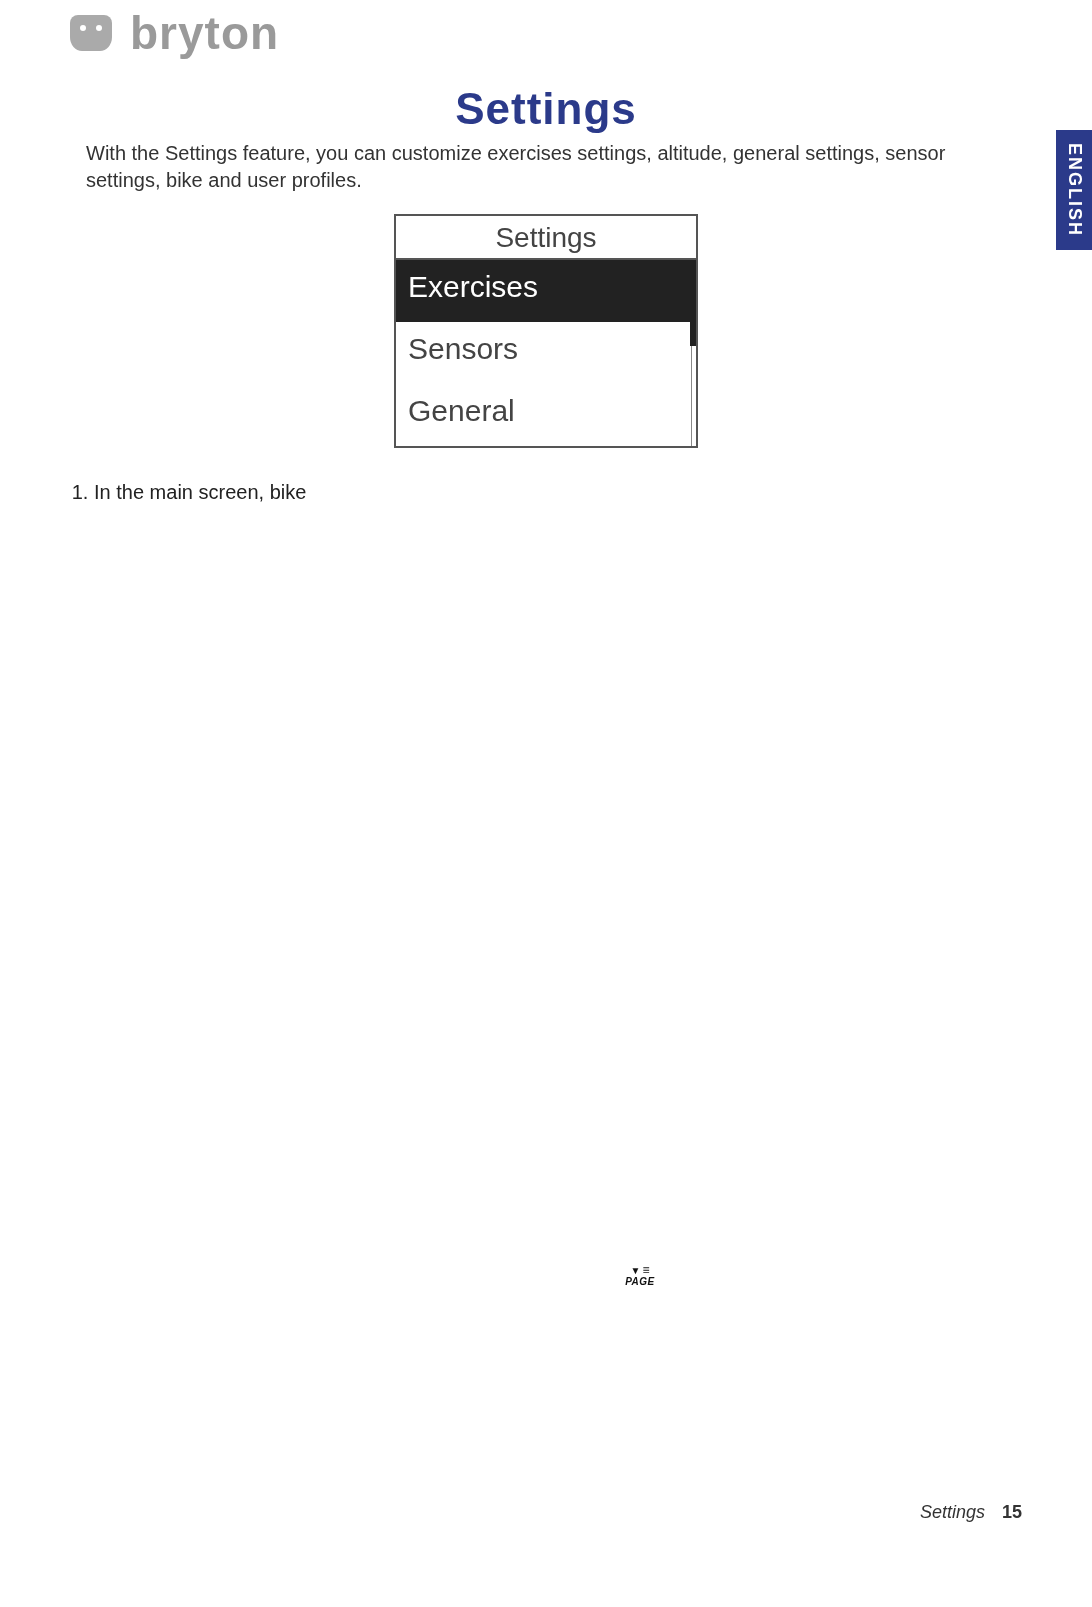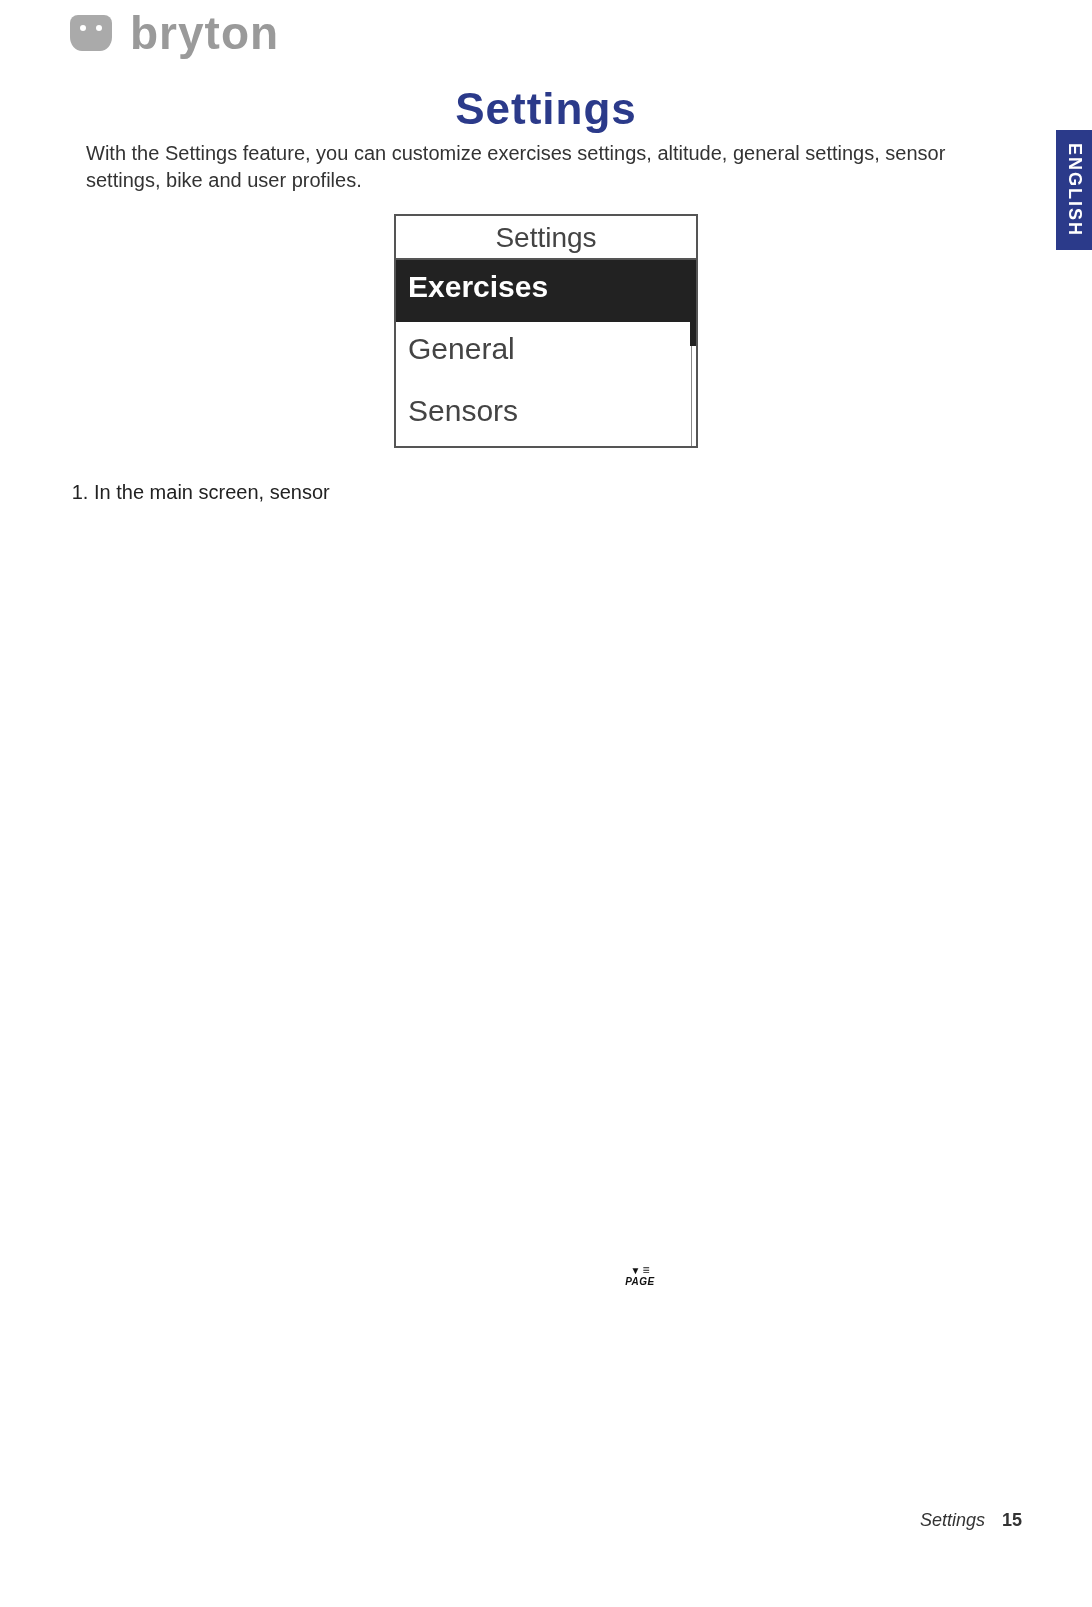--- a/index.html
+++ b/index.html
@@ -99,21 +99,20 @@
   }
   .screen-settings .menu-item {
     font-size: 30px;
     padding: 10px 12px 18px 12px;
     color: #444;
     font-family: Arial, sans-serif;
   }
   .screen-settings .menu-item.selected {
     background: #222;
     color: #fff;
-    font-weight: bold;
   }
   .screen-settings .scrollbar {
     position: absolute;
     right: 0;
     top: 48px;
     bottom: 0;
     width: 8px;
   }
   .screen-settings .scrollbar .track {
     position: absolute;
@@ -153,21 +152,21 @@
     min-width: 28px;
   }
   .btn-icon .row1 { display:flex; gap:2px; align-items: center; font-size: 11px; }
   .btn-icon .row2 { font-size: 10px; letter-spacing: 0.5px; font-style: italic; }
   .btn-icon.page .row1::before { content: "▼"; font-size: 10px; }
   .btn-icon.page .row1::after { content: "≡"; font-size: 12px; position: relative; top:-1px; }
 
   .footer {
     position: absolute;
     right: 70px;
-    bottom: 28px;
+    bottom: 36px;
     font-size: 18px;
     color: #333;
   }
   .footer .sec { font-style: italic; margin-right: 12px; }
   .footer .pg { font-weight: 800; }
 </style>
 </head>
 <body>
 
 <div class="page">
@@ -179,32 +178,32 @@
 
   <div class="lang-tab">ENGLISH</div>
 
   <h1 class="settings-title">Settings</h1>
   <p class="intro-text">With the Settings feature, you can customize exercises settings, altitude, general settings, sensor settings, bike and user profiles.</p>
 
   <div class="screen-settings">
     <div class="screen-title">Settings</div>
     <div class="menu">
       <div class="menu-item selected">Exercises</div>
+      <div class="menu-item">Sensors</div>
       <div class="menu-item">General</div>
-      <div class="menu-item">Sensors</div>
     </div>
     <div class="scrollbar">
       <div class="track"></div>
       <div class="thumb"></div>
     </div>
   </div>
 
   <ol class="steps">
     <li>
-      <span>In the main screen, sensor </span>
+      <span>In the main screen, bike </span>
       <span class="btn-icon page">
           <span class="row1"></span>
           <span class="row2">PAGE</span>
         </span>
       
       
     </li>
 
   </ol>
 

